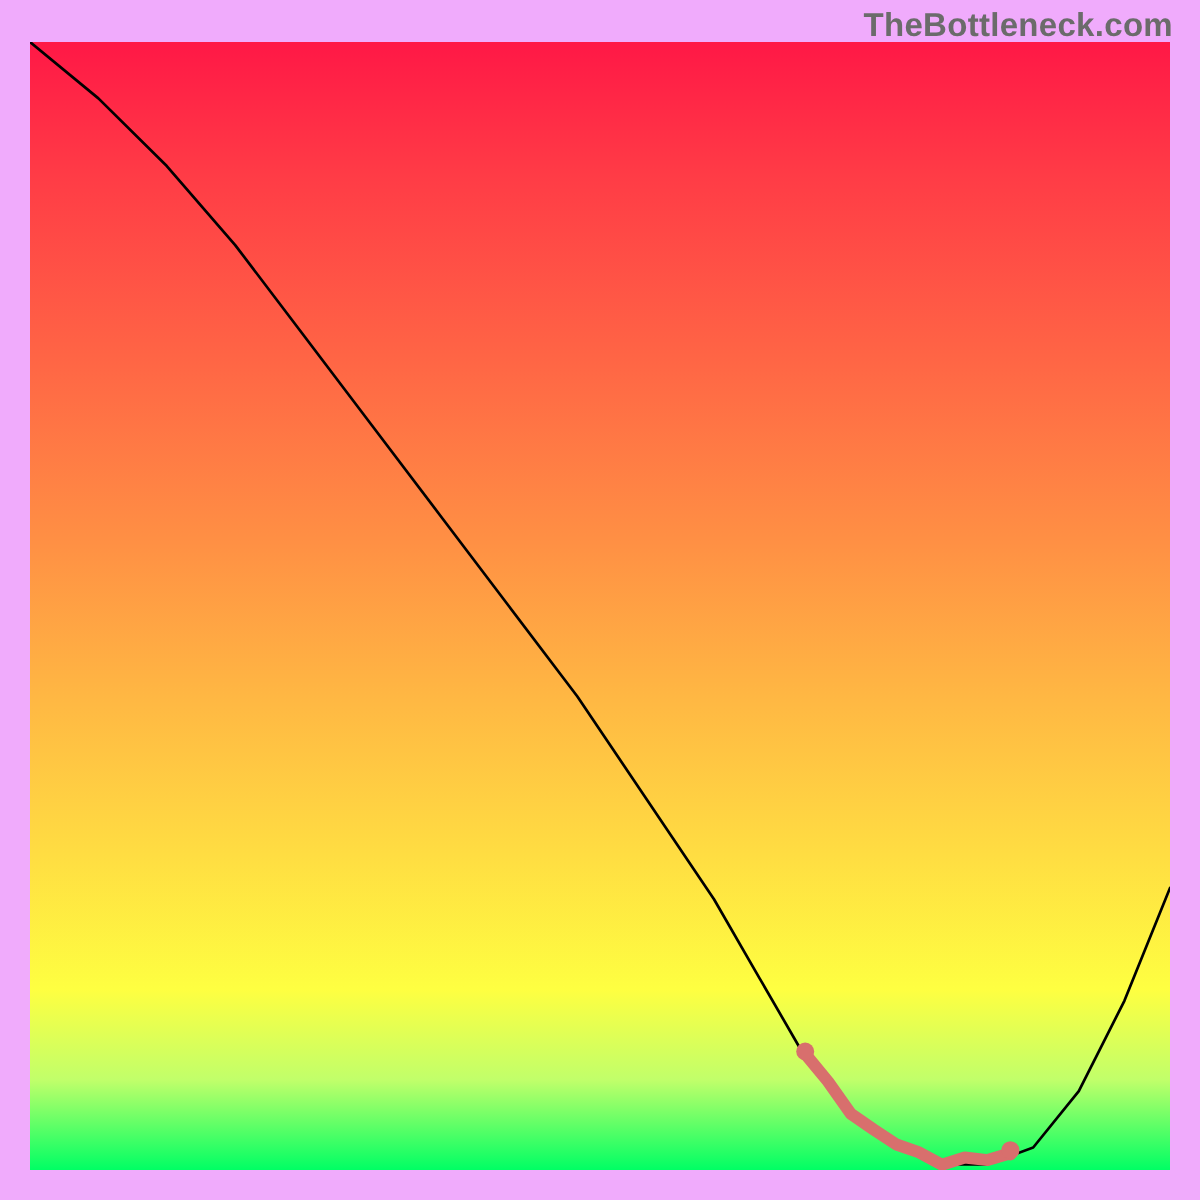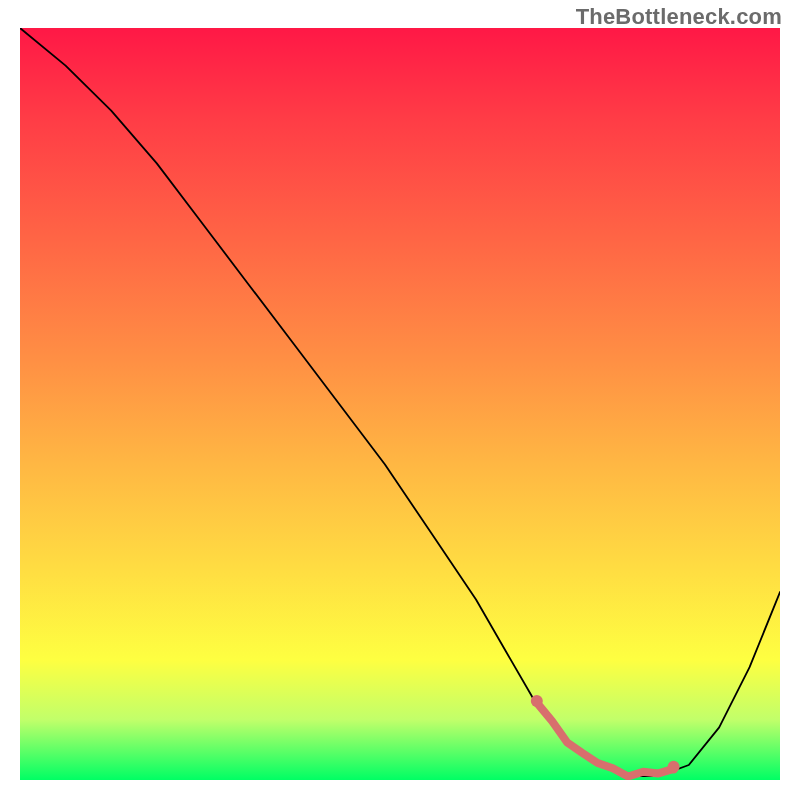--- a/index.html
+++ b/index.html
@@ -1,21 +1,21 @@
 <!DOCTYPE html>
 <html><head>
 <meta charset="utf-8">
 <style>
   * { margin: 0; padding: 0; box-sizing: border-box; }
   html, body { width: 800px; height: 800px; overflow: hidden; background: #000; }
   .frame {
     position: relative;
     width: 800px;
     height: 800px;
-    background: #ffffff;
+    background: #f0abfc;
   }
   .watermark {
     position: absolute;
     top: 4px;
     right: 18px;
     font-family: Arial, Helvetica, sans-serif;
     font-size: 22px;
     font-weight: bold;
     color: #6b6b6b;
     letter-spacing: 0.2px;

